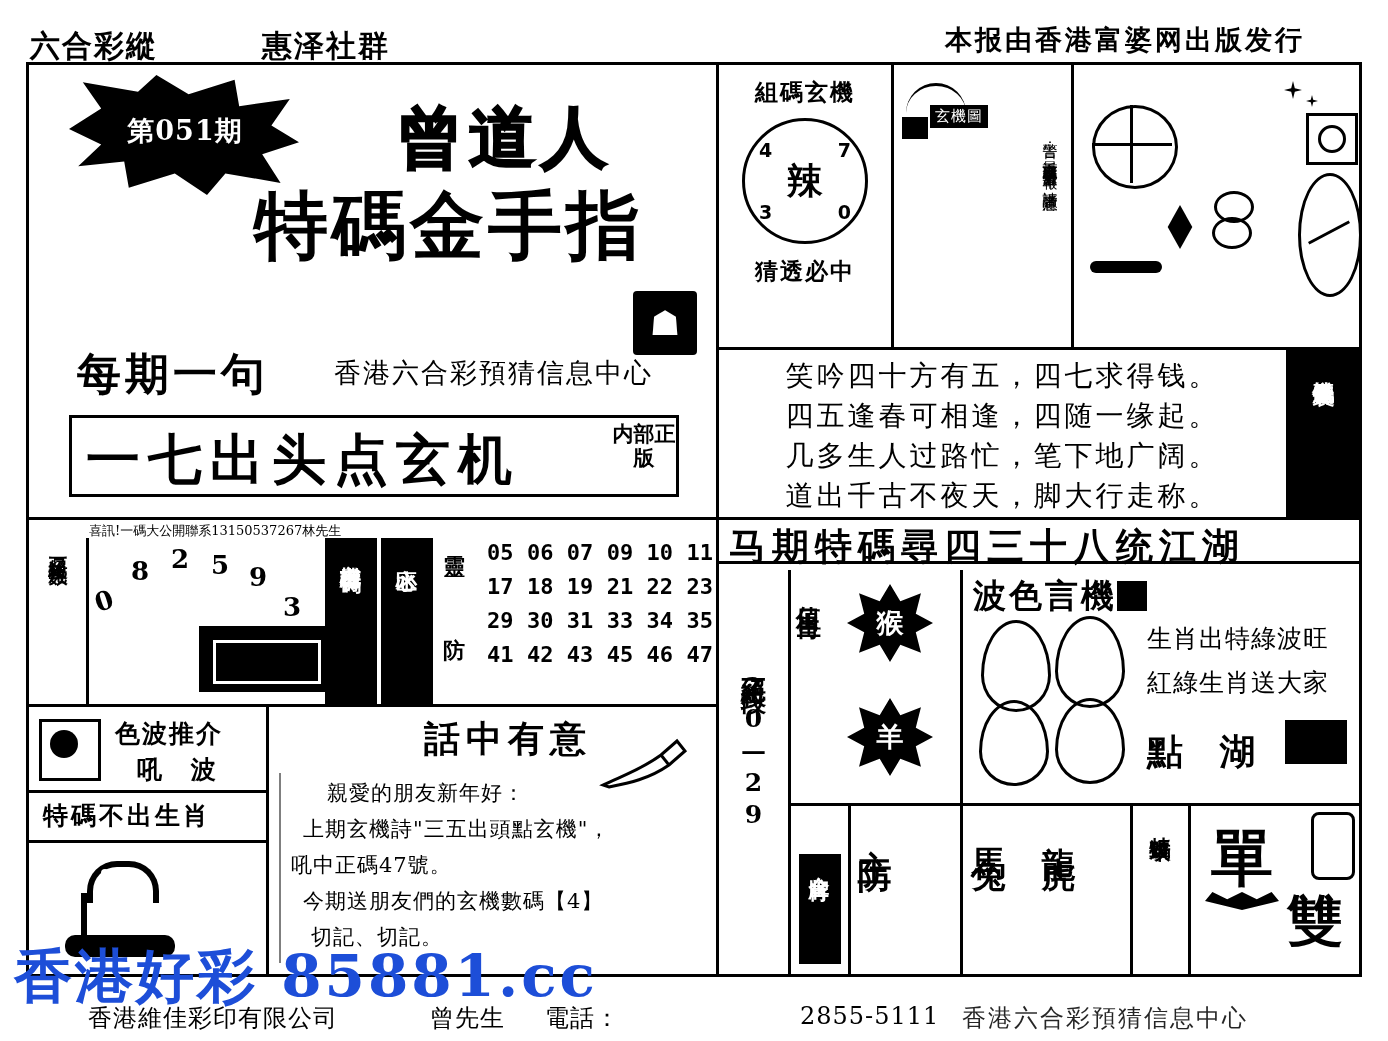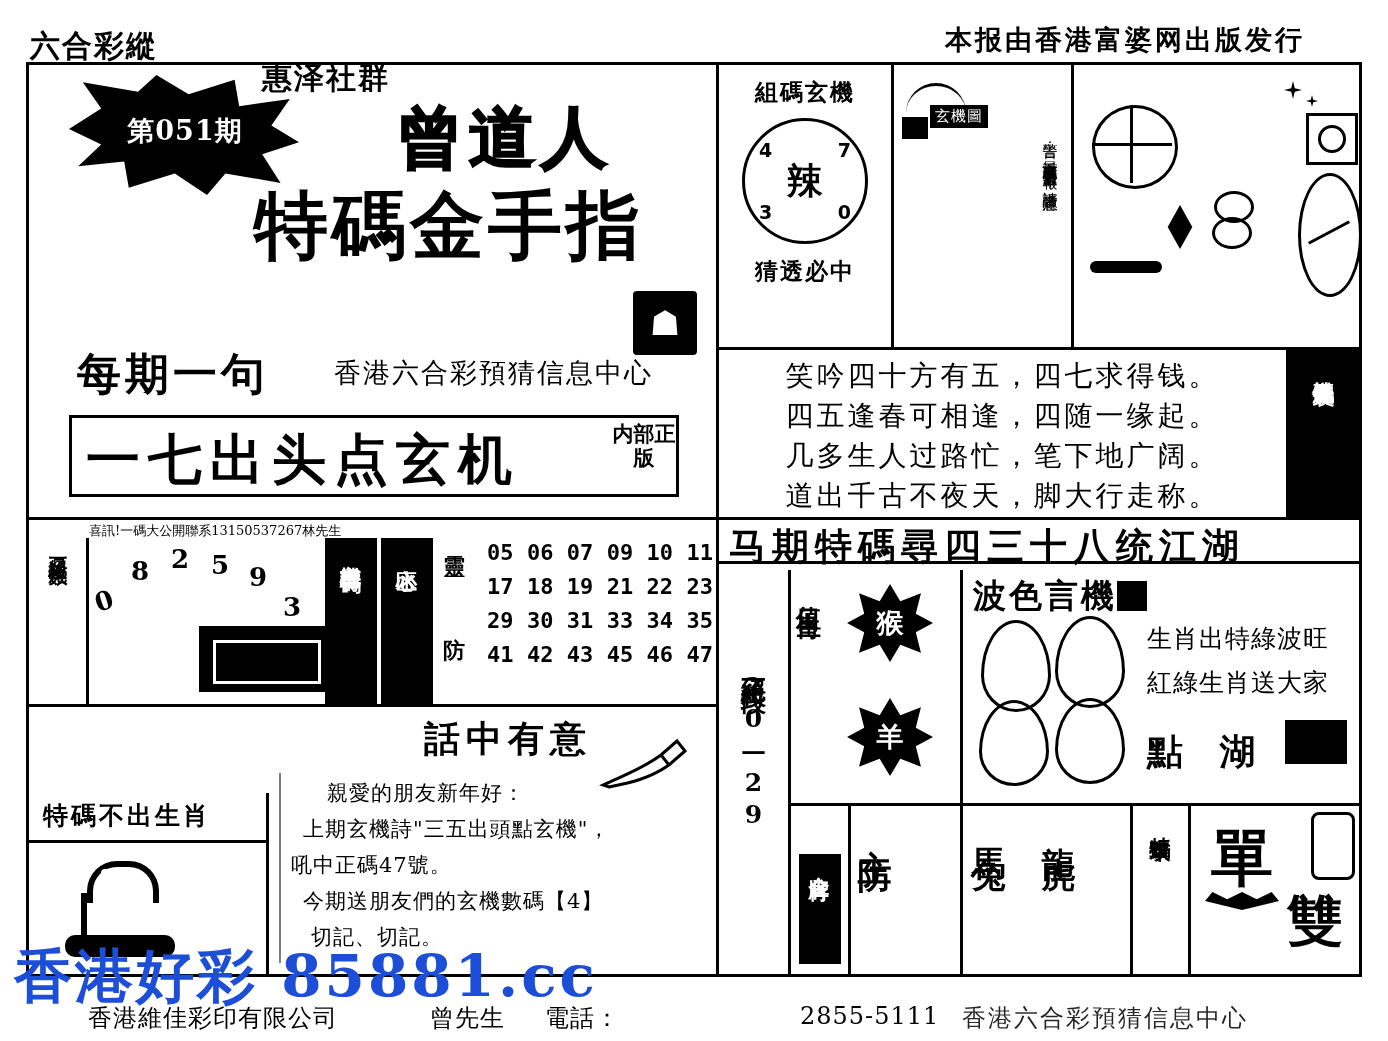--- a/index.html
+++ b/index.html
@@ -9,21 +9,21 @@
     font-family:"DejaVu Sans","Liberation Sans",sans-serif;
     color:#000;
     overflow:hidden;
     position:relative;
   }
   .page{position:absolute;left:0;top:0;width:1388px;height:1041px;}
 
   
   .topstrip{position:absolute;left:0;top:8px;width:1388px;height:46px;}
   .tl-1{position:absolute;left:30px;top:18px;font-size:30px;font-weight:bold;letter-spacing:2px;font-family:"DejaVu Serif","Liberation Serif",serif;}
-  .tl-2{position:absolute;left:262px;top:18px;font-size:30px;font-weight:bold;letter-spacing:2px;font-family:"DejaVu Serif","Liberation Serif",serif;margin-top:32px;}
+  .tl-2{position:absolute;left:262px;top:18px;font-size:30px;font-weight:bold;letter-spacing:2px;font-family:"DejaVu Serif","Liberation Serif",serif;}
   .tr-1{position:absolute;left:945px;top:14px;font-size:27px;font-weight:bold;letter-spacing:3px;font-family:"DejaVu Serif","Liberation Serif",serif;}
 
   
   .frame{position:absolute;left:26px;top:62px;width:1336px;height:915px;border:3px solid #000;box-sizing:border-box;}
 
   
   .masthead{position:absolute;left:0;top:0;width:690px;height:455px;border-right:3px solid #000;border-bottom:3px solid #000;box-sizing:border-box;}
   .burst{position:absolute;left:40px;top:10px;width:230px;height:120px;background:#000;
      clip-path:polygon(0% 45%,14% 28%,6% 6%,30% 14%,38% 0%,52% 16%,72% 4%,74% 26%,96% 20%,88% 42%,100% 56%,84% 66%,92% 90%,68% 82%,60% 100%,46% 82%,26% 94%,24% 72%,4% 76%,14% 58%);}
   .issue{position:absolute;left:66px;top:48px;width:180px;text-align:center;color:#fff;font-size:27px;font-weight:bold;font-family:"DejaVu Serif","Liberation Serif",serif;letter-spacing:1px;}
@@ -305,20 +305,27 @@
       <div class="fruit" style="left:18px;top:50px;width:64px;height:86px;"></div>
       <div class="fruit" style="left:92px;top:46px;width:64px;height:86px;"></div>
       <div class="fruit" style="left:16px;top:130px;width:64px;height:80px;"></div>
       <div class="fruit" style="left:92px;top:128px;width:64px;height:80px;"></div>
       <div class="boseline" style="top:96px;">紅綠生肖送大家</div>
       <div class="boseline" style="top:52px;">生肖出特綠波旺</div>
       <div class="bosebig">點 湖</div>
       <div style="position:absolute;left:322px;top:150px;width:62px;height:44px;background:#000;"></div>
     </div>
 
+    <div class="seboP">
+      <div class="moonbox">
+          <div class="moon"></div>
+        </div>
+      <div class="seboT">色波推介</div>
+      <div class="seboT2">吼 波</div>
+    </div>
 
     <div class="tmbox">
       <div class="t">特碼不出生肖</div>
     </div>
 
     <div class="snakebox">
       <div style="position:absolute;left:58px;top:18px;width:60px;height:36px;border:6px solid #000;border-radius:30px 30px 0 0;border-bottom:none;"></div>
       <div style="position:absolute;left:52px;top:50px;width:6px;height:46px;background:#000;"></div>
       <div style="position:absolute;left:36px;top:92px;width:110px;height:22px;background:#000;border-radius:10px;"></div>
       <div style="position:absolute;left:72px;top:26px;width:8px;height:8px;background:#fff;border-radius:50%;"></div>

